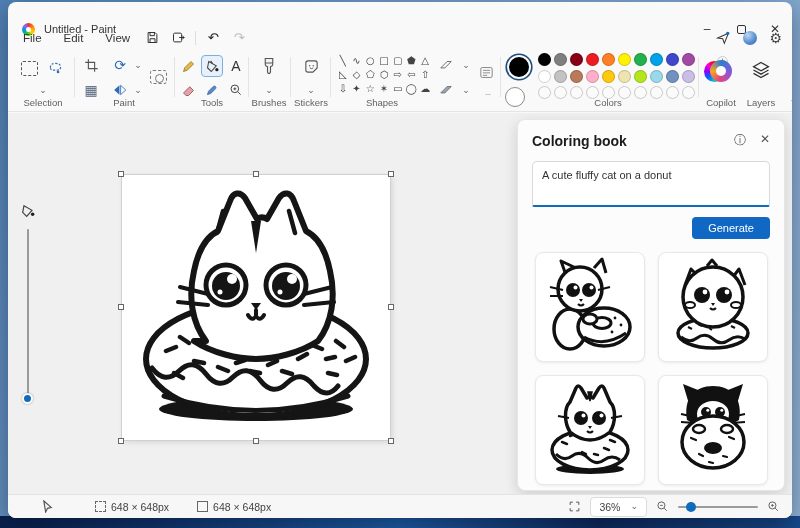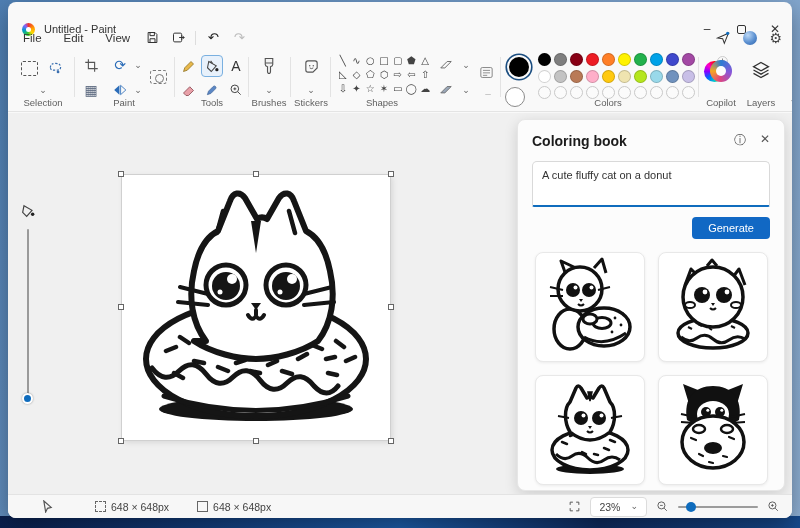--- a/index.html
+++ b/index.html
@@ -528,21 +528,21 @@
     </div>
     <div class="status-left" style="margin-left:28px">
       <span class="dim-ico-solid"></span>
       <span>648 × 648px</span>
     </div>
     <div class="status-right">
       <svg width="13" height="13" viewBox="0 0 24 24">
           <path d="M4 9V4h5M15 4h5v5M20 15v5h-5M9 20H4v-5" fill="none" stroke="#555" stroke-width="1.8"></path>
         </svg>
       <div class="zoom-box">
-        <span>23%</span>
+        <span>36%</span>
         <span class="chev">⌄</span>
       </div>
       <svg width="13" height="13" viewBox="0 0 24 24">
           <circle cx="10" cy="10" r="6.5" fill="none" stroke="#555" stroke-width="1.7"></circle>
           <path d="M15 15l5 5M7.5 10h5" stroke="#555" stroke-width="1.6"></path>
         </svg>
       <div class="zslider">
         <div class="track"></div>
         <div class="thumb"></div>
       </div>

